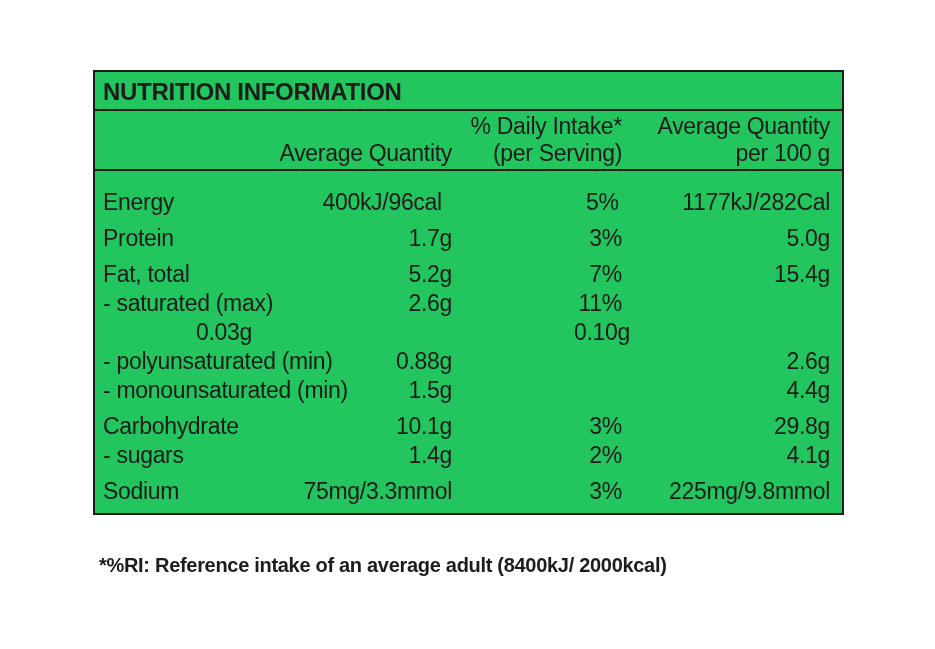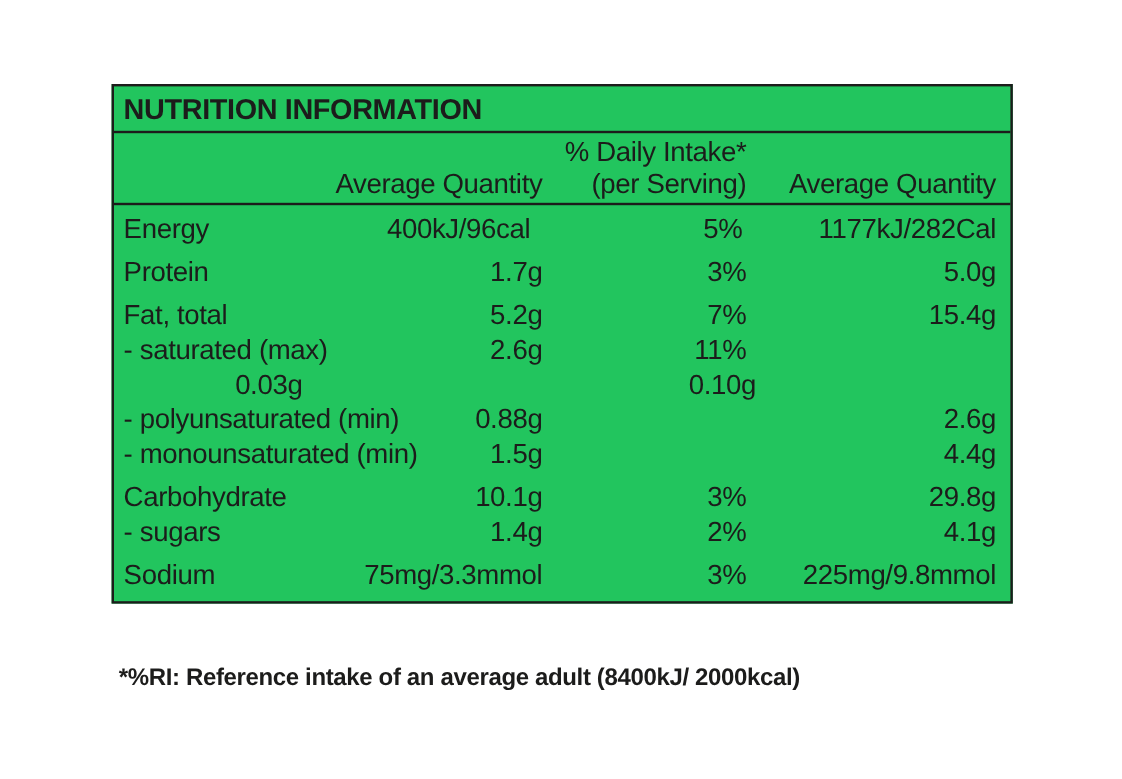--- a/index.html
+++ b/index.html
@@ -49,21 +49,21 @@
   }
   .header-row .hcell { text-align: right; white-space: nowrap; }
   .hc1 { width: 349px; }
   .hc2 { width: 170px; }
   .hc3 { width: 208px; }
 
   
   .tbody { padding: 5px 12px 7px 8px; font-size: 23px; }
   .trow { display: flex; line-height: 29px; }
   .trow.gs { margin-top: 7px; }
-  .trow.gs:first-child { margin-top: 0; gap: 23px; }
+  .trow.gs:first-child { margin-top: 12px; gap: 23px; }
   .c { white-space: nowrap; }
   .c.name { width: 200px; text-align: left; }
   .c.v2 { width: 149px; text-align: right; }
   .c.v3 { width: 170px; text-align: right; }
   .c.v4 { width: 208px; text-align: right; }
 
   
   .footnote {
     position: absolute;
     left: 99px; top: 550px;
@@ -85,20 +85,21 @@
   <div class="header-row">
     <div class="hcell hc1">
       <div>Average Quantity</div>
     </div>
     <div class="hcell hc2">
       <div>% Daily Intake*</div>
       <div>(per Serving)</div>
     </div>
     <div class="hcell hc3">
       <div>Average Quantity</div>
+      <div>per 100 g</div>
     </div>
   </div>
 
   <div class="tbody">
 
     <div class="trow gs">
       <div class="c name">Energy</div>
       <div class="c v2">400kJ/96cal</div>
       <div class="c v3">5%</div>
       <div class="c v4">1177kJ/282Cal</div>

